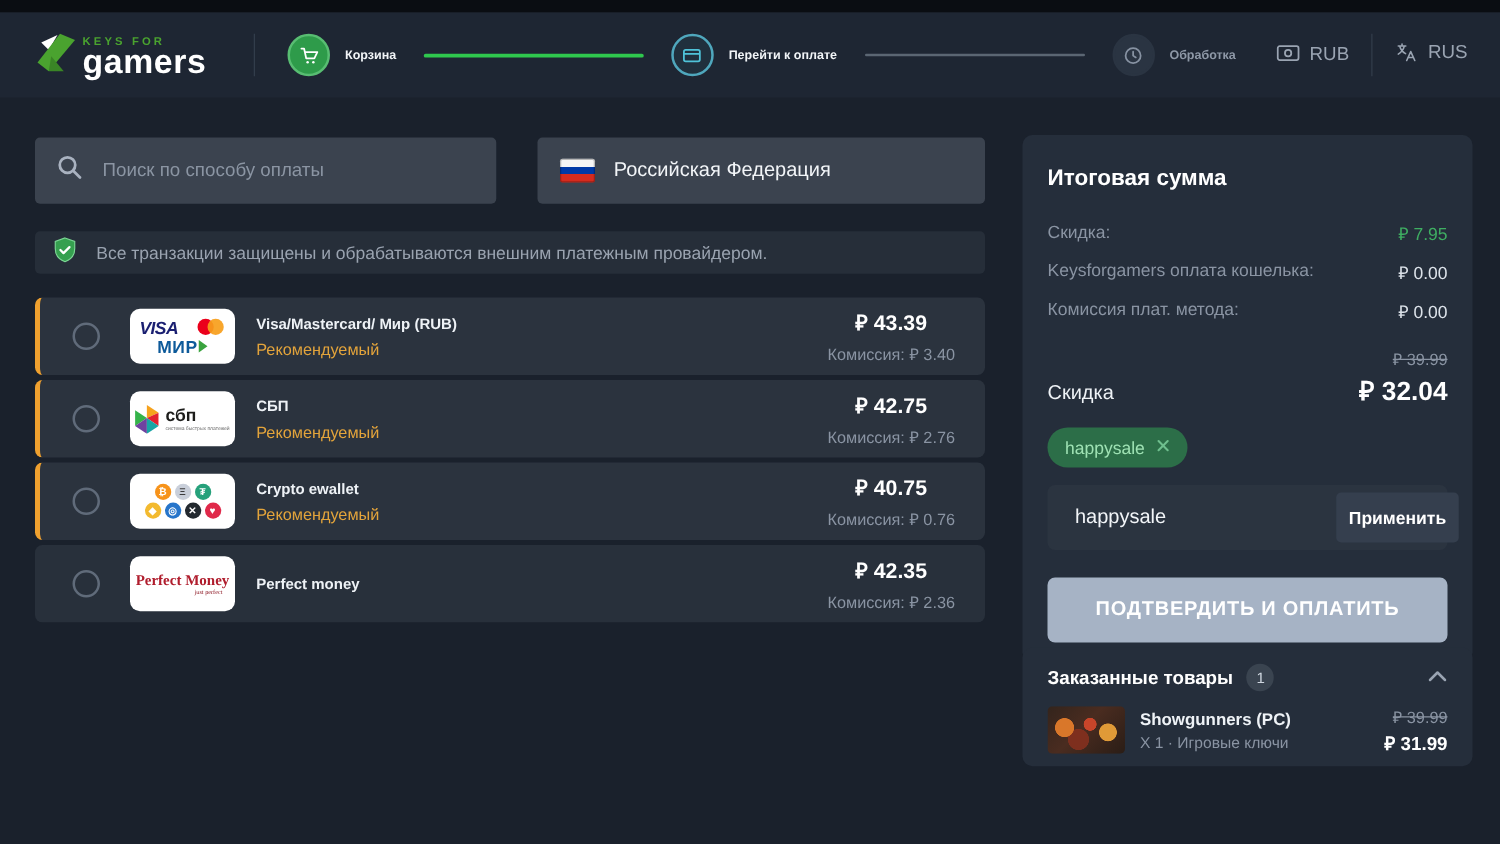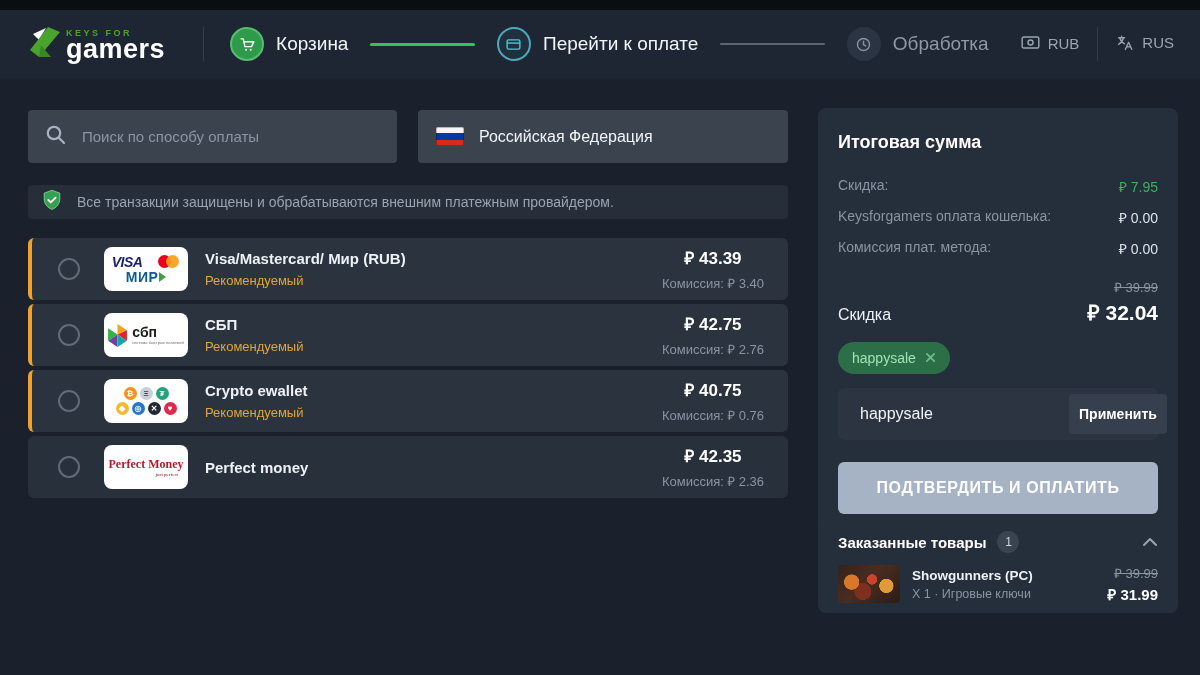--- a/index.html
+++ b/index.html
@@ -20,29 +20,29 @@
   .logo-keys { color:#4aa32f; font-size:9px; font-weight:bold; letter-spacing:2.5px; }
   .logo-gamers { color:#ffffff; font-size:27px; font-weight:bold; line-height:0.85; letter-spacing:0.5px; }
   .vdiv { width:1px; height:34px; background:#323d4b; }
   .vdiv.logo-div { margin-left:38px; }
   .steps { display:flex; align-items:center; flex:1; padding:0 26px; }
   .step { display:flex; align-items:center; gap:12px; white-space:nowrap; }
   .step-circle { width:34px; height:34px; border-radius:50%; display:flex; align-items:center; justify-content:center; flex:0 0 auto; }
   .step-circle.done { background:#2e9b4a; border:2px solid #58bd72; }
   .step-circle.active { background:#20303d; border:2px solid #4fa7bd; }
   .step-circle.pending { background:#2a3442; border:2px solid #2a3442; }
-  .step-label { font-size:19px; font-weight:normal; color:#f2f5f8; }
+  .step-label { font-size:10px; font-weight:bold; color:#f2f5f8; }
   .step-label.pending { color:#8e98a7; }
   .step-line { height:3px; border-radius:2px; flex:1; margin:0 22px; }
   .step-line.green { background:#2fc84e; }
   .step-line.gray { background:#5b6673; height:2px; }
   .header-right { display:flex; align-items:center; gap:18px; margin-left:6px; }
   .hr-item { display:flex; align-items:flex-start; gap:8px; color:#9aa4b2; font-size:15px; cursor:pointer; }
   
-  .search-row { position:absolute; left:28px; top:110px; width:760px; display:flex; gap:21px; }
+  .search-row { position:absolute; left:28px; top:110px; width:760px; display:flex; gap:33px; }
   .search-box {
     flex:0 0 369px; height:53px; background:#3b434f; border-radius:4px;
     display:flex; align-items:center; padding:0 16px; gap:12px;
   }
   .search-box input {
     background:transparent; border:none; outline:none; color:#e8edf2;
     font-size:15px; width:100%; font-family:"Liberation Sans",sans-serif;
   }
   .search-box input::placeholder { color:#8b95a3; }
   .country-box {
@@ -64,21 +64,21 @@
     height:62px; background:#28303b; border-radius:6px; display:flex; align-items:center;
     border-left:4px solid transparent; padding-right:24px; cursor:pointer;
   }
   .pay-row.rec { border-left-color:#f0a12f; background:#2b333e; }
   .radio { width:22px; height:22px; border:2px solid #606b7a; border-radius:50%; margin-left:26px; flex:0 0 auto; background:transparent; }
   .paylogo {
     width:84px; height:44px; background:#ffffff; border-radius:8px; margin-left:24px;
     display:flex; flex-direction:column; align-items:center; justify-content:center; overflow:hidden; flex:0 0 auto;
   }
   .pay-info { margin-left:17px; }
-  .pay-name { font-size:15px; font-weight:bold; color:#eef2f6; }
+  .pay-name { font-size:12px; font-weight:bold; color:#eef2f6; }
   .pay-rec { font-size:13px; color:#e3a43b; margin-top:6px; }
   .pay-rec:empty { display:none; }
   .pay-price { margin-left:auto; display:flex; flex-direction:column; align-items:center; gap:5px; }
   .price { font-size:17px; font-weight:bold; color:#ffffff; }
   .fee { font-size:13px; color:#8a94a3; }
   
   .vmm-row1 { display:flex; align-items:center; gap:16px; }
   .visa-word { color:#1a1f71; font-weight:bold; font-style:italic; font-size:14px; letter-spacing:-0.5px; }
   .mc { position:relative; width:22px; height:13px; }
   .mc i { position:absolute; top:0; width:13px; height:13px; border-radius:50%; }

